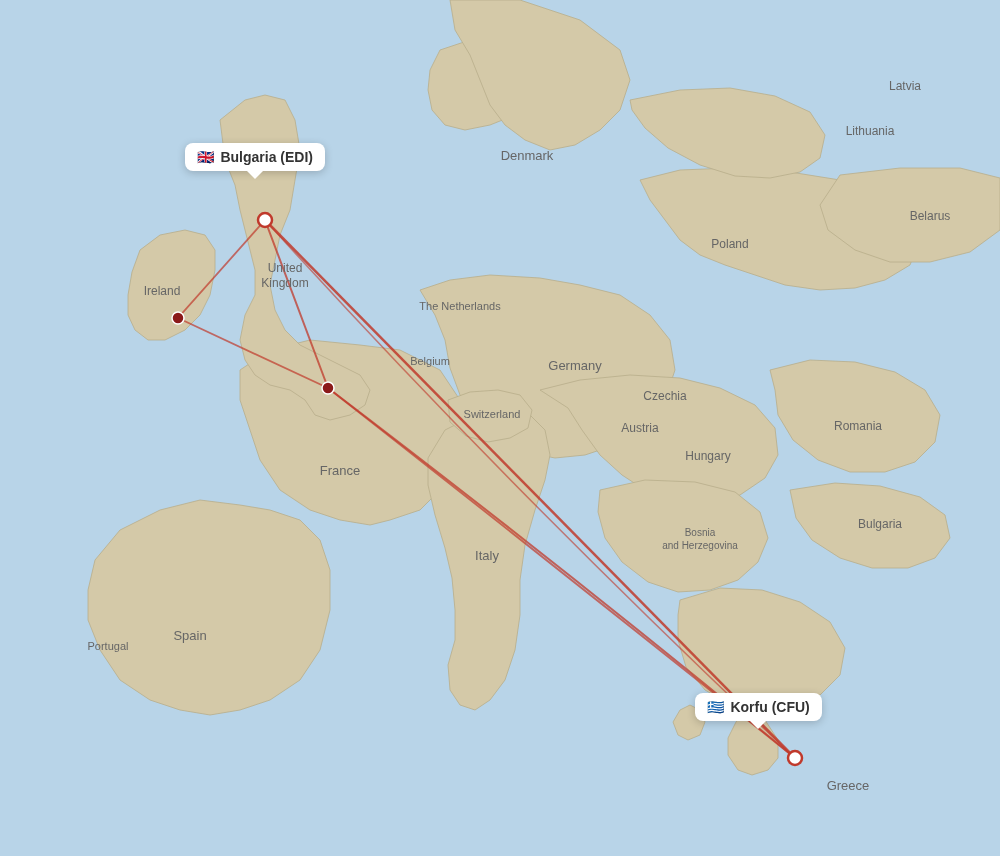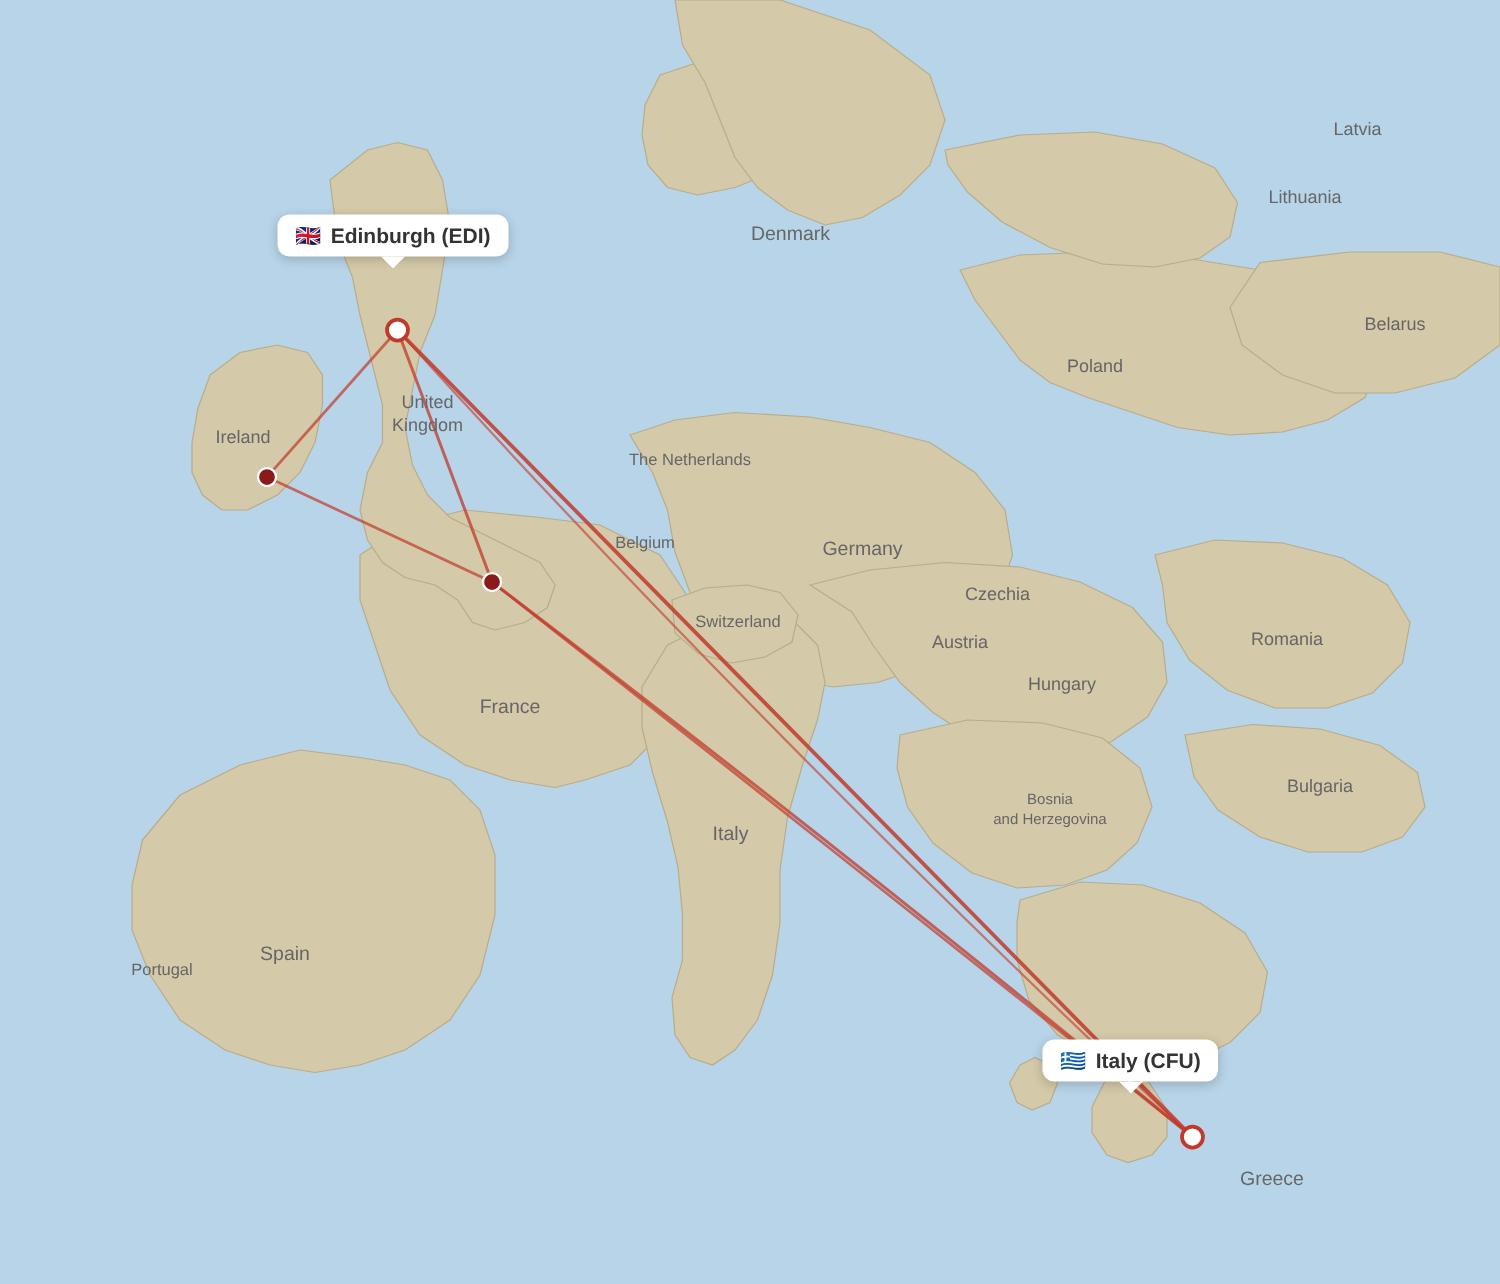--- a/index.html
+++ b/index.html
@@ -161,20 +161,20 @@
 
     <text x="905" y="90" font-family="Arial" font-size="12" fill="#666" text-anchor="middle">Latvia</text>
 
     <text x="870" y="135" font-family="Arial" font-size="12" fill="#666" text-anchor="middle">Lithuania</text>
 
     <text x="930" y="220" font-family="Arial" font-size="12" fill="#666" text-anchor="middle">Belarus</text>
   </svg>
 
   <div class="tooltip" id="tooltip-edinburgh">
     <span>🇬🇧</span>
-    <span>Edinburgh (EDI)</span>
+    <span>Bulgaria (EDI)</span>
   </div>
 
   <div class="tooltip" id="tooltip-korfu">
     <span>🇬🇷</span>
-    <span>Italy (CFU)</span>
+    <span>Korfu (CFU)</span>
   </div>
 </div>
 
 </body></html>

